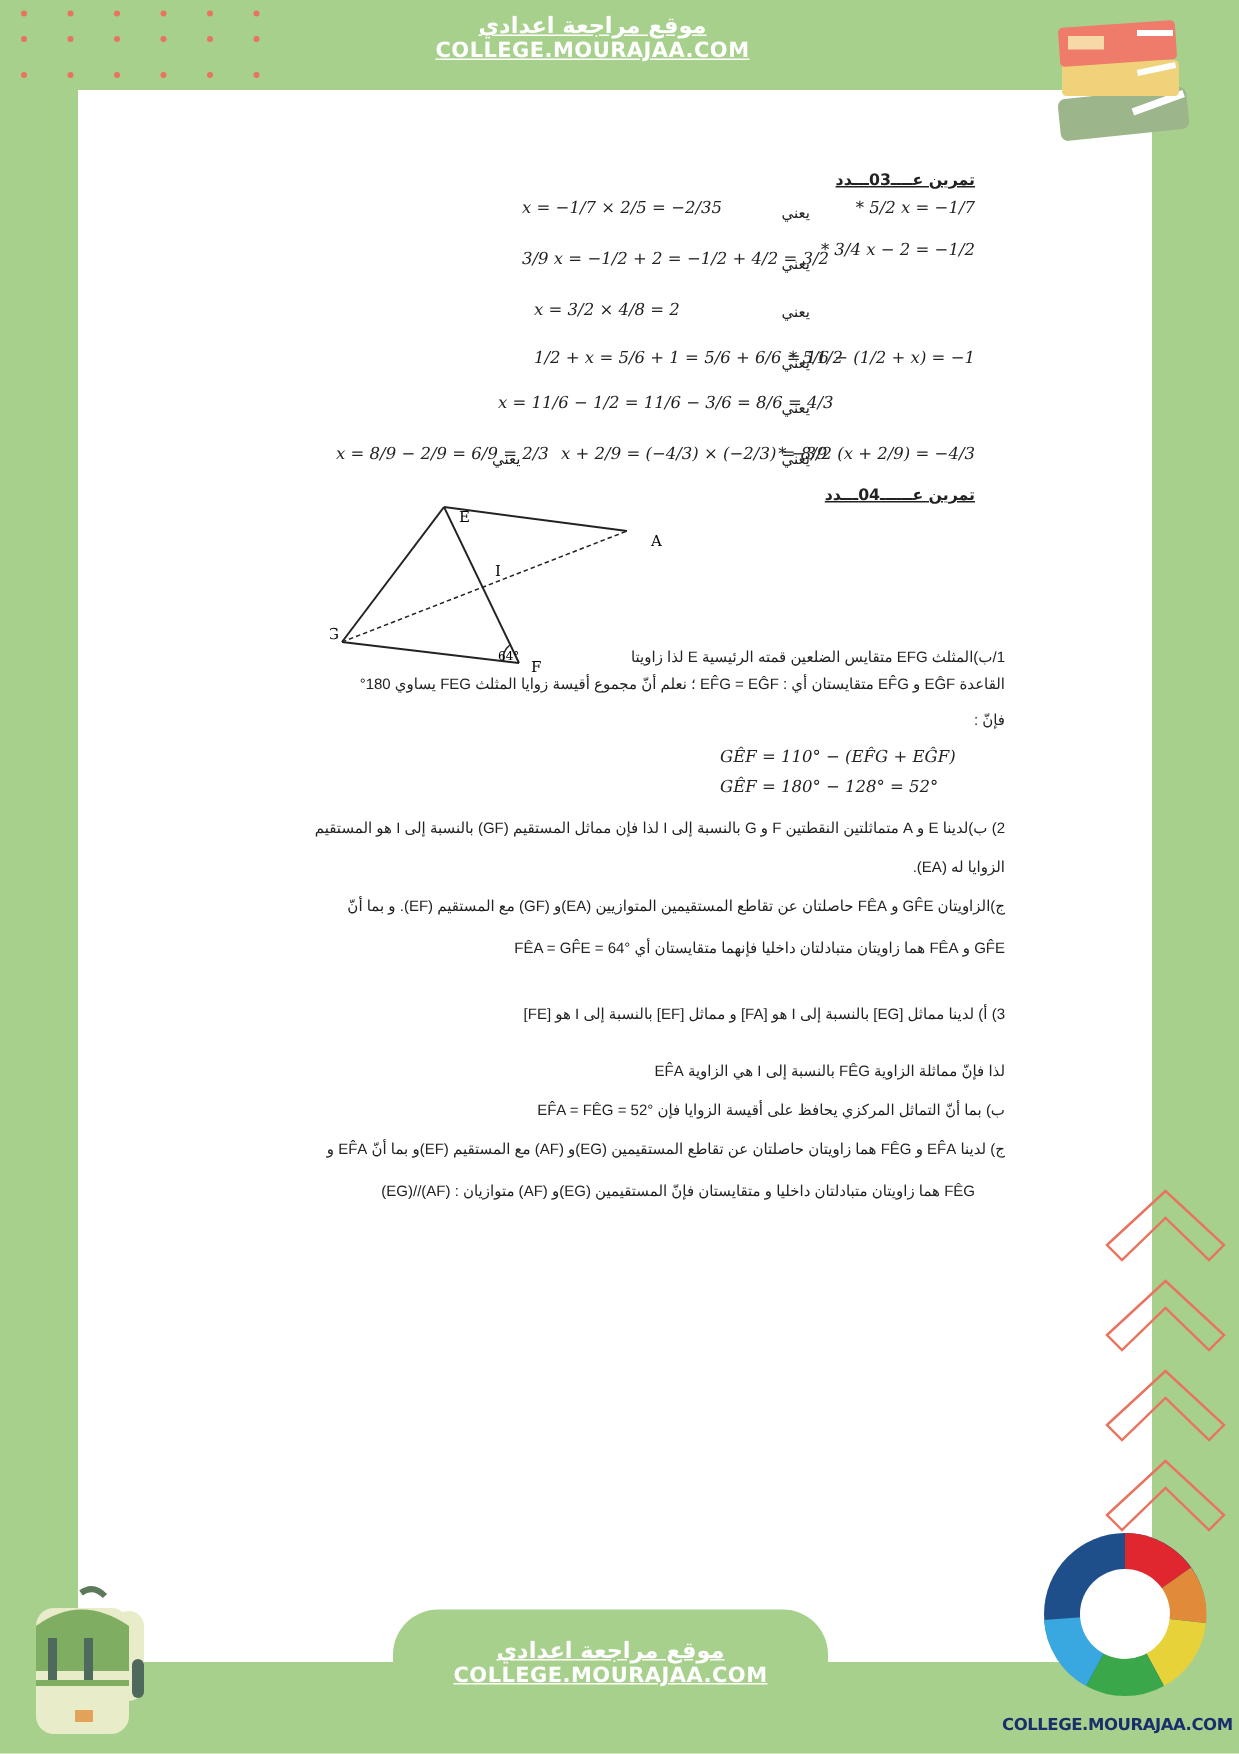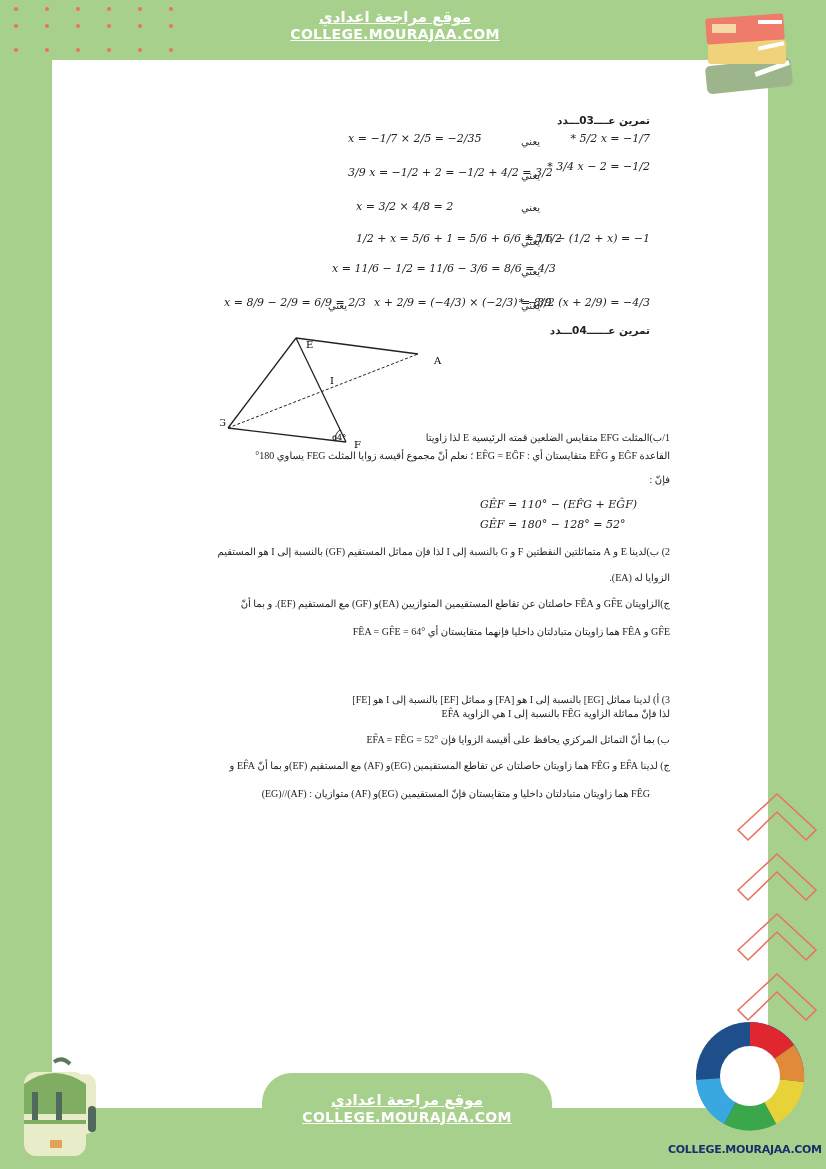--- a/index.html
+++ b/index.html
@@ -12,22 +12,22 @@
   .banner .en{font-size:14px;font-weight:bold;text-decoration:underline;letter-spacing:0.3px;}
   .top-banner{left:262px;top:0;width:266px;height:60px;border-radius:0 0 26px 26px;padding-top:8px;box-sizing:border-box;}
   .bot-banner{left:262px;top:1073px;width:290px;height:60px;border-radius:30px 30px 0 0;padding-top:18px;box-sizing:border-box;}
   .books{position:absolute;left:694px;top:12px;width:110px;height:84px;}
   .bag{position:absolute;left:14px;top:1056px;width:88px;height:102px;}
   .logo{position:absolute;left:694px;top:1020px;width:112px;height:112px;}
   .logo-text{position:absolute;left:668px;top:1143px;width:150px;font-family:"DejaVu Sans",sans-serif;font-weight:bold;font-size:11px;color:#1b2e6b;text-align:center;letter-spacing:-0.3px;}
   .chevrons{position:absolute;left:732px;top:790px;width:90px;height:240px;}
   .doc{position:absolute;left:150px;top:108px;width:520px;color:#222;}
   .line{position:absolute;white-space:nowrap;font-size:11px;}
-  .ar-t{direction:rtl;font-family:Liberation Serif, serif;font-size:10px;text-align:right;}
-  .heading{font-family:"DejaVu Sans",sans-serif;font-size:10.5px;font-weight:bold;direction:rtl;}
+  .ar-t{direction:rtl;font-family:Liberation Sans, sans-serif;font-size:10px;text-align:right;}
+  .heading{font-family:"DejaVu Sans",sans-serif;font-size:10.5px;font-weight:bold;text-decoration:underline;direction:rtl;}
   .math{font-family:"DejaVu Serif",serif;font-size:11px;font-style:italic;}
   .fig{position:absolute;left:220px;top:334px;width:240px;height:120px;}
 </style>
 </head>
 <body>
 
 <div class="dots">
   <span class="dot" style="left:14px;top:7px"></span>
     <span class="dot" style="left:45px;top:7px"></span>
     <span class="dot" style="left:76px;top:7px"></span>
@@ -113,21 +113,21 @@
 <div class="doc" style="top:430px">
   <div class="line ar-t" style="right:0;top:2px">1/ب)المثلث EFG متقايس الضلعين قمته الرئيسية E لذا زاويتا</div>
   <div class="line ar-t" style="right:0;top:20px">القاعدة EĜF و EF̂G متقايستان أي : EF̂G = EĜF ؛ نعلم أنّ مجموع أقيسة زوايا المثلث FEG يساوي 180°</div>
   <div class="line ar-t" style="right:0;top:44px">فإنّ :</div>
   <div class="line math" style="left:330px;top:68px">GÊF = 110° − (EF̂G + EĜF)</div>
   <div class="line math" style="left:330px;top:88px">GÊF = 180° − 128° = 52°</div>
   <div class="line ar-t" style="right:0;top:116px">2) ب)لدينا E و A متماثلتين النقطتين F و G بالنسبة إلى I لذا فإن مماثل المستقيم (GF) بالنسبة إلى I هو المستقيم</div>
   <div class="line ar-t" style="right:0;top:142px">الزوايا له (EA).</div>
   <div class="line ar-t" style="right:0;top:168px">ج)الزاويتان GF̂E و FÊA حاصلتان عن تقاطع المستقيمين المتوازيين (EA)و (GF) مع المستقيم (EF). و بما أنّ</div>
   <div class="line ar-t" style="right:0;top:196px">GF̂E و FÊA هما زاويتان متبادلتان داخليا فإنهما متقايستان أي FÊA = GF̂E = 64°</div>
-  <div class="line ar-t" style="right:0;top:264px">3) أ) لدينا مماثل [EG] بالنسبة إلى I هو [FA] و مماثل [EF] بالنسبة إلى I هو [FE]</div>
+  <div class="line ar-t" style="right:0;top:240px">3) أ) لدينا مماثل [EG] بالنسبة إلى I هو [FA] و مماثل [EF] بالنسبة إلى I هو [FE]</div>
   <div class="line ar-t" style="right:0;top:278px">لذا فإنّ مماثلة الزاوية FÊG بالنسبة إلى I هي الزاوية EF̂A</div>
   <div class="line ar-t" style="right:0;top:304px">ب) بما أنّ التماثل المركزي يحافظ على أقيسة الزوايا فإن EF̂A = FÊG = 52°</div>
   <div class="line ar-t" style="right:0;top:330px">ج) لدينا EF̂A و FÊG هما زاويتان حاصلتان عن تقاطع المستقيمين (EG)و (AF) مع المستقيم (EF)و بما أنّ EF̂A و</div>
   <div class="line ar-t" style="right:20px;top:358px">FÊG هما زاويتان متبادلتان داخليا و متقايستان فإنّ المستقيمين (EG)و (AF) متوازيان : (AF)//(EG)</div>
 </div>
 
 <svg class="chevrons" viewBox="0 0 90 240">
   <g fill="none" stroke="#e8735e" stroke-width="1.6">
     <path d="M6 40 L45 4 L84 40 L74 50 L45 22 L16 50 Z"></path>
     <path d="M6 100 L45 64 L84 100 L74 110 L45 82 L16 110 Z"></path>

